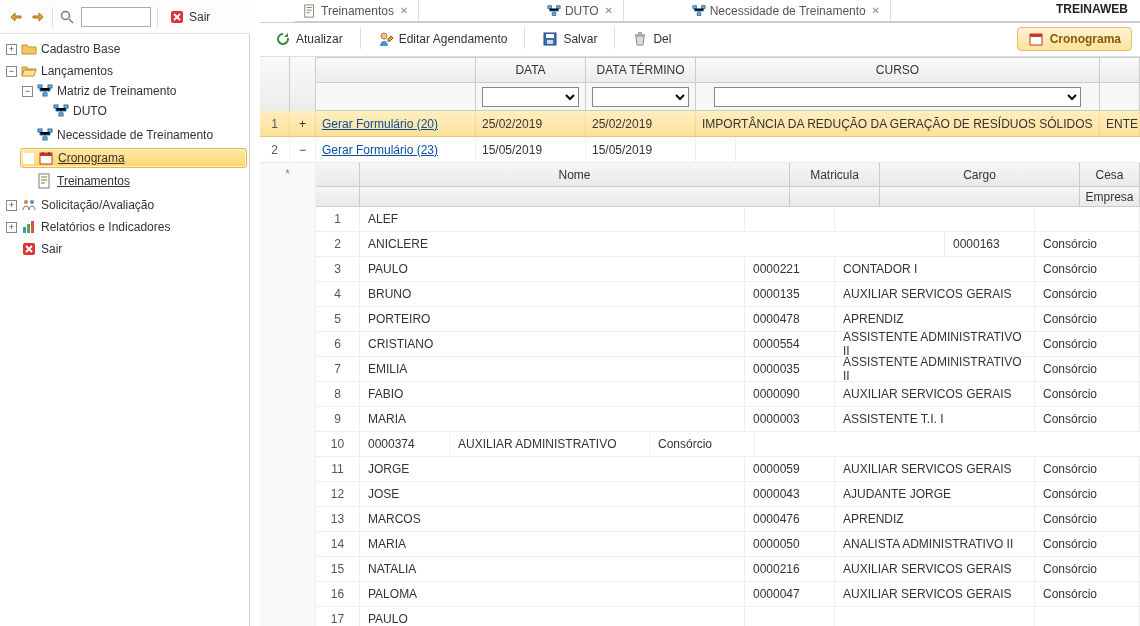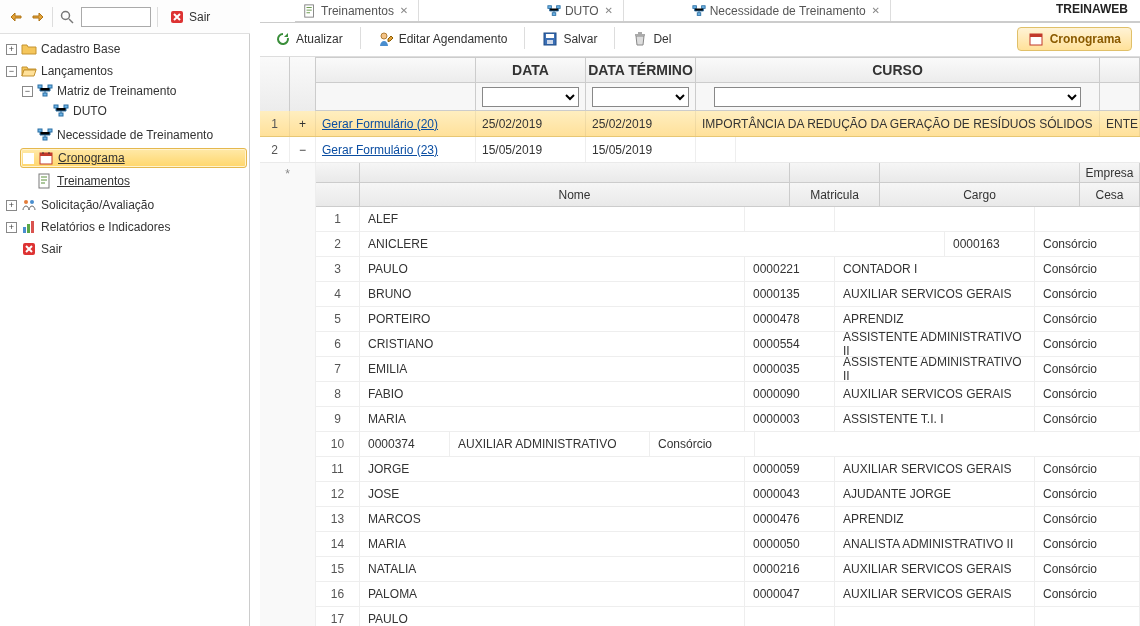--- a/index.html
+++ b/index.html
@@ -151,23 +151,23 @@
 .grid-header {
   display:flex;
   border-top:1px solid #ccc;
   border-bottom:1px solid #ccc;
   background: linear-gradient(#fafafa,#ececec);
   height: 26px;
 }
 .gh-cell {
   border-right: 1px solid #ccc;
   display:flex; align-items:center; justify-content:center;
-  font-weight: bold;
+  font-weight: normal;
   color:#333;
-  font-size: 14px;
+  font-size: 12px;
 }
 .grid-filter {
   display:flex;
   border-bottom:1px solid #ccc;
   background: #f7f7f7;
   height: 28px;
 }
 .gf-cell {
   border-right: 1px solid #ccc;
   display:flex; align-items:center; justify-content:center;
@@ -550,34 +550,34 @@
         <span class="link">Gerar Formulário (23)</span>
       </div>
     <div class="rcell" style="width:110px">15/05/2019</div>
     <div class="rcell" style="width:110px">15/05/2019</div>
     <div class="rcell" style="width:40px"></div>
   </div>
 
   <div style="display:flex">
     <div style="width:56px;background:#f9f9f9;border-right:1px solid #eee;display:flex;align-items:flex-start;justify-content:center;padding-top:4px;color:#888">*</div>
     <div style="flex:1">
+      <div class="subheader">
+        <div class="sh-cell sub-col-num"></div>
+        <div class="sh-cell sub-col-nome">Nome</div>
+        <div class="sh-cell sub-col-mat">Matricula</div>
+        <div class="sh-cell sub-col-cargo">Cargo</div>
+        <div class="sh-cell" style="width:60px">Cesa</div>
+      </div>
       <div class="subheader" style="height:20px;">
         <div class="sh-cell sub-col-num"></div>
         <div class="sh-cell sub-col-nome"></div>
         <div class="sh-cell sub-col-mat"></div>
         <div class="sh-cell sub-col-cargo"></div>
         <div class="sh-cell" style="width:60px">Empresa</div>
       </div>
-      <div class="subheader">
-        <div class="sh-cell sub-col-num"></div>
-        <div class="sh-cell sub-col-nome">Nome</div>
-        <div class="sh-cell sub-col-mat">Matricula</div>
-        <div class="sh-cell sub-col-cargo">Cargo</div>
-        <div class="sh-cell" style="width:60px">Cesa</div>
-      </div>
       <div id="subrows">
           <div class="subrow">
             <div class="scell sub-col-num">1</div>
             <div class="scell sub-col-nome">ALEF</div>
             <div class="scell sub-col-mat"></div>
             <div class="scell sub-col-cargo"></div>
             <div class="scell sub-col-emp"></div>
           </div>
           <div class="subrow">
             <div class="scell sub-col-num">2</div>

